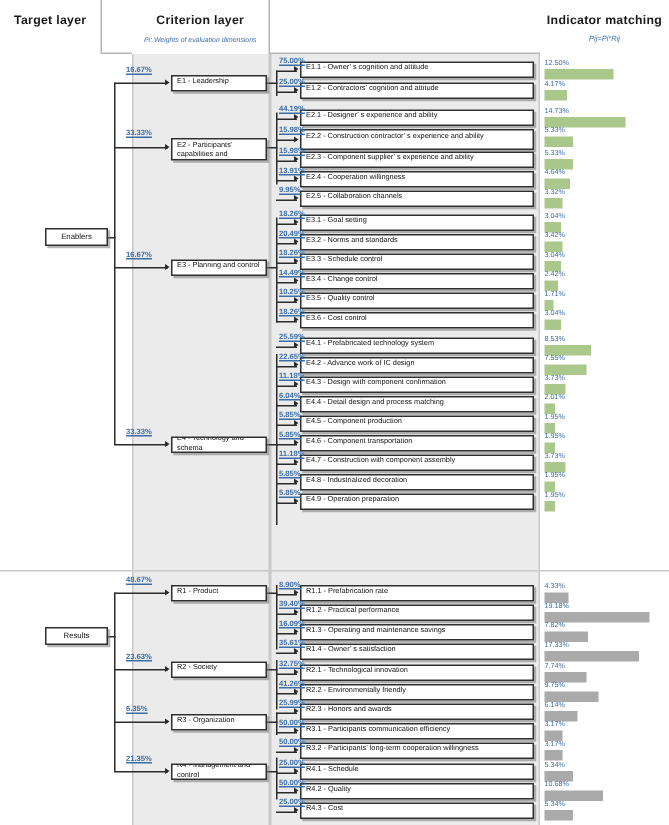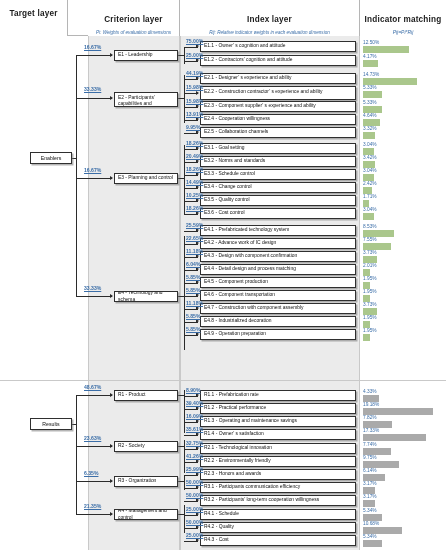--- a/index.html
+++ b/index.html
@@ -41,21 +41,21 @@
     top: 0;
     height: 36px;
     text-align: center;
     background: #ffffff;
   }
   .hcell .htitle {
     font-size: 8.2px;
     font-weight: bold;
     color: #1a1a1a;
     letter-spacing: .2px;
-    margin-top: 15px;
+    margin-top: 9px;
     line-height: 10px;
     white-space: nowrap;
   }
   .hcell .hsub {
     font-size: 5.6px;
     font-style: italic;
     color: #3b6ea8;
     line-height: 9px;
     margin-top: 3px;
     white-space: nowrap;
@@ -151,24 +151,20 @@
   <div class="band" style="left:88px; width:92px;"></div>
   <div class="band" style="left:180px; width:180px;"></div>
 
   <div class="header">
     <div class="hcell mid vline" style="left:0; width:68px;">
       <div class="htitle">Target  layer</div>
     </div>
     <div class="hcell vline" style="left:88px; width:92px;">
       <div class="htitle">Criterion  layer</div>
       <div class="hsub" style="font-size:4.6px;">Pi: Weights of  evaluation dimensions</div>
-    </div>
-    <div class="hcell vline" style="left:180px; width:180px;">
-      <div class="htitle">Index  layer</div>
-      <div class="hsub" style="font-size:4.6px;">Rij: Relative indicator weights in each evaluation dimension</div>
     </div>
     <div class="hcell" style="left:360px; width:86px;">
       <div class="htitle">Indicator matching</div>
       <div class="hsub" style="font-size:5px;">Pij=Pi*Rij</div>
     </div>
   </div>
 
   <div class="secdiv" style="top:380px;"></div>
 
   <div class="node target" style="left:30px; top:152px; width:42px; height:12px;">Enablers</div>

